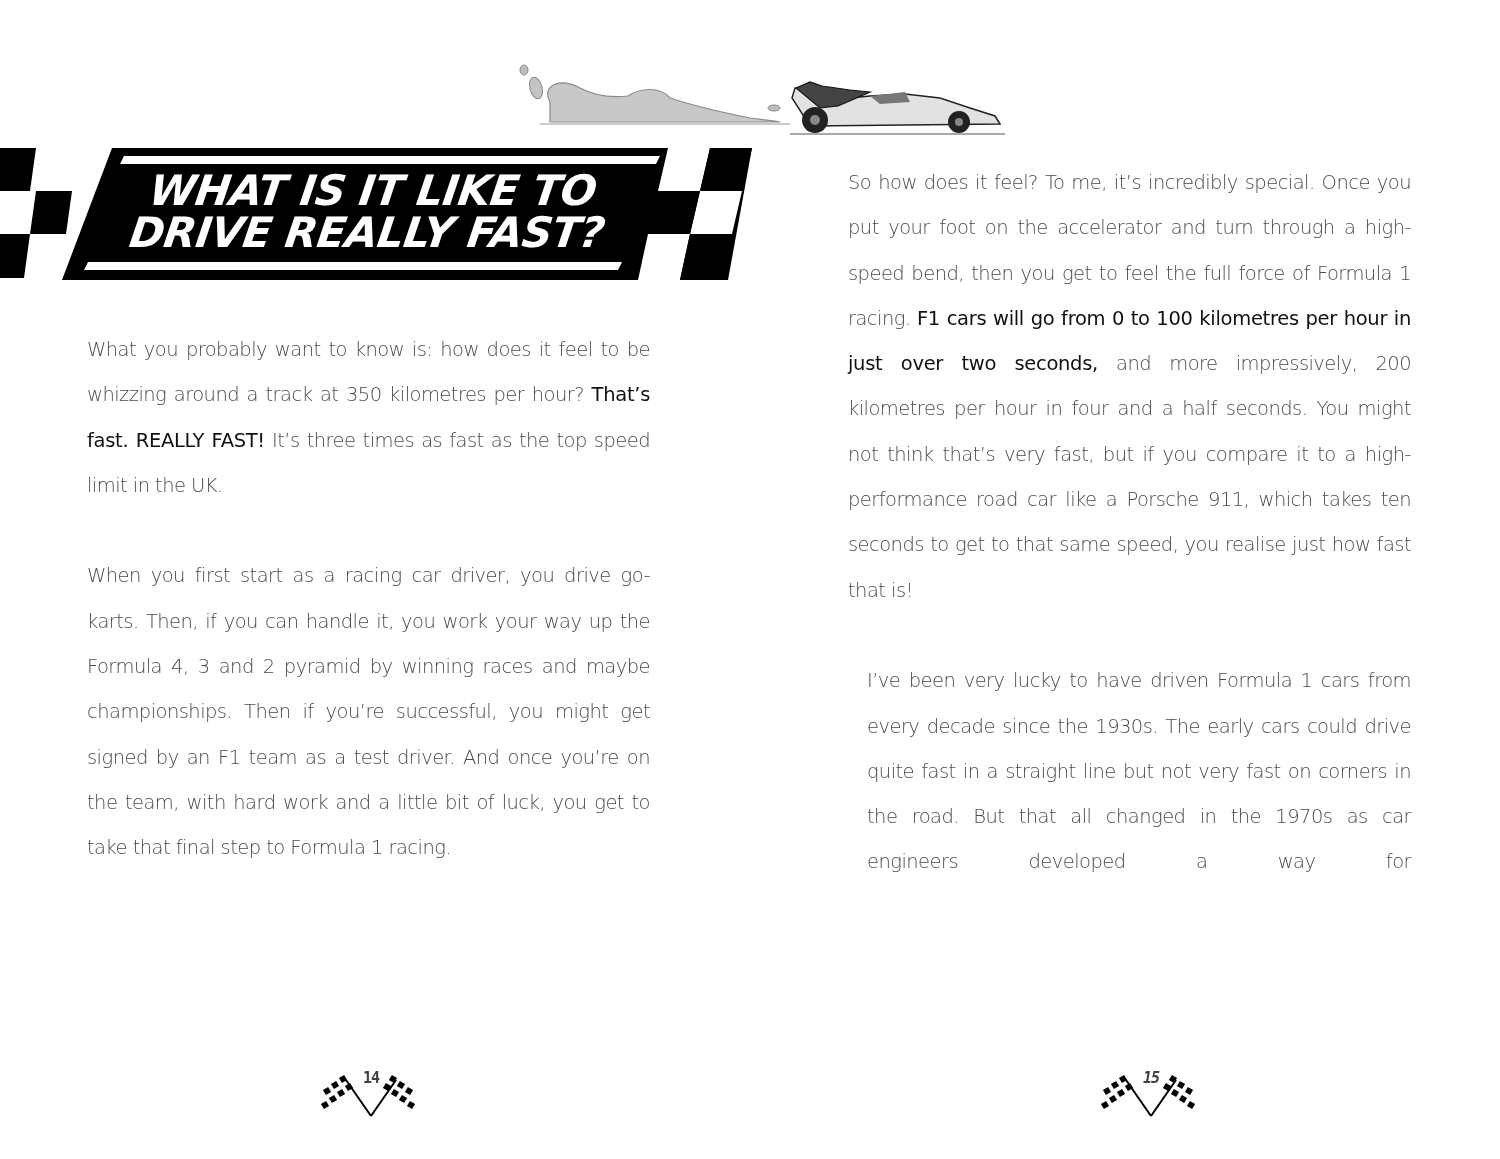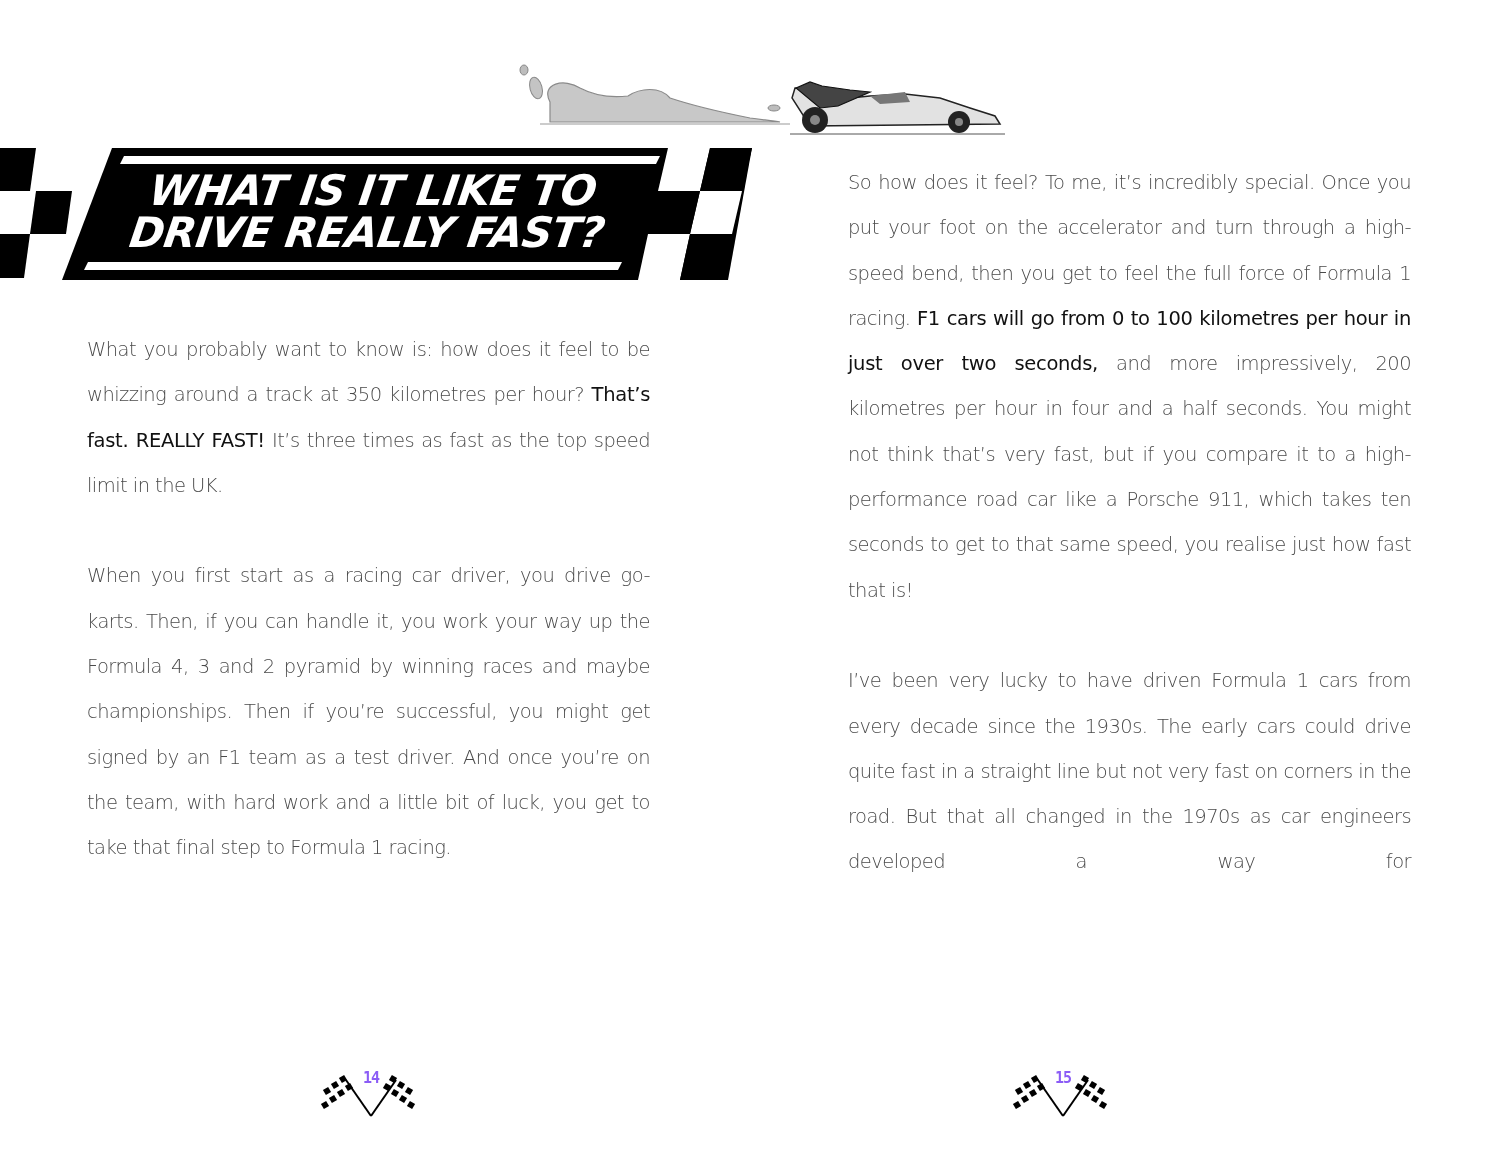--- a/index.html
+++ b/index.html
@@ -24,24 +24,24 @@
             font-size: 19.5px; line-height: 45.3px; color: #4a4a4a;
             letter-spacing: -0.55px; }
   .column.left { left: 87px; top: 327px; }
   .column.right { left: 848px; top: 160px; }
   .para { margin: 0 0 45.3px 0; text-align: justify; text-align-last: left; }
   .strong { color: #111111; font-weight: 500; letter-spacing: -0.3px; }
 
   
   .page-num { position: absolute; width: 110px; height: 54px; }
   .page-num.left { left: 316px; top: 1066px; }
-  .page-num.right { left: 1008px; top: 1066px; }
+  .page-num.right { left: 1096px; top: 1066px; font-style: italic; }
   .page-num .num { position: absolute; left: 0; right: 0; top: 3px; text-align: center;
                    font-family: "DejaVu Sans Mono", monospace; font-weight: bold;
-                   font-size: 15px; color: #8b5cf6; letter-spacing: -1px; }
+                   font-size: 15px; color: #404040; letter-spacing: -1px; }
 </style>
 </head>
 <body>
 
 <div class="spread">
 
   <svg class="car-illustration" viewBox="0 0 500 80">
     <g>
       <ellipse cx="14" cy="12" rx="4" ry="5" fill="#bdbdbd" stroke="#888" stroke-width="1"></ellipse>
       <ellipse cx="26" cy="30" rx="6" ry="11" fill="#c4c4c4" stroke="#888" stroke-width="1" transform="rotate(-15 26 30)"></ellipse>
@@ -94,21 +94,21 @@
     <p class="para">
       <span>What you probably want to know is: how does it feel to be whizzing around a track at 350 kilometres per hour? </span><span class="strong">That’s fast. REALLY FAST!</span><span> It’s three times as fast as the top speed limit in the UK.</span>
     </p>
     <p class="para">When you first start as a racing car driver, you drive go-karts. Then, if you can handle it, you work your way up the Formula 4, 3 and 2 pyramid by winning races and maybe championships. Then if you’re successful, you might get signed by an F1 team as a test driver. And once you’re on the team, with hard work and a little bit of luck, you get to take that final step to Formula 1 racing.</p>
   </div>
 
   <div class="column right">
     <p class="para">
       <span>So how does it feel? To me, it’s incredibly special. Once you put your foot on the accelerator and turn through a high-speed bend, then you get to feel the full force of Formula 1 racing. </span><span class="strong">F1 cars will go from 0 to 100 kilometres per hour in just over two seconds,</span><span> and more impressively, 200 kilometres per hour in four and a half seconds. You might not think that’s very fast, but if you compare it to a high-performance road car like a Porsche 911, which takes ten seconds to get to that same speed, you realise just how fast that is!</span>
     </p>
-    <p class="para" style="text-align-last: justify;">I’ve been very lucky to have driven Formula 1 cars from every decade since the 1930s. The early cars could drive quite fast in a straight line but not very fast on corners in the road. But that all changed in the 1970s as car engineers developed a way for</p>
+    <p class="para" style="text-align-last: justify; margin-left: 19px;">I’ve been very lucky to have driven Formula 1 cars from every decade since the 1930s. The early cars could drive quite fast in a straight line but not very fast on corners in the road. But that all changed in the 1970s as car engineers developed a way for</p>
   </div>
 
   <div class="page-num left">
     <svg width="110" height="54" viewBox="0 0 110 54">
       <line x1="55" y1="50" x2="30" y2="14" stroke="#000" stroke-width="2"></line>
       <line x1="55" y1="50" x2="80" y2="14" stroke="#000" stroke-width="2"></line>
       <g fill="#000">
         <rect x="8" y="22" width="6" height="6" transform="rotate(-30 11 25)"></rect>
         <rect x="16" y="16" width="6" height="6" transform="rotate(-30 19 19)"></rect>
         <rect x="24" y="10" width="6" height="6" transform="rotate(-30 27 13)"></rect>

